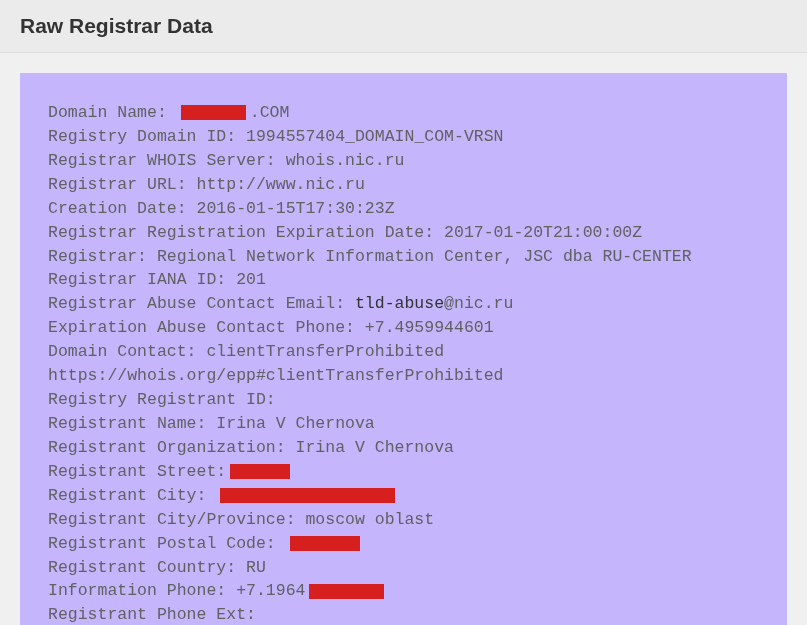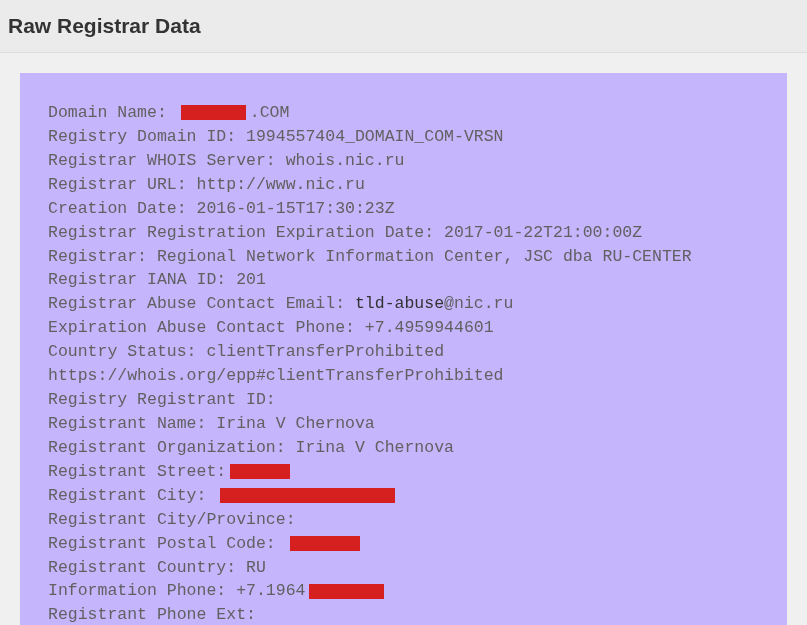--- a/index.html
+++ b/index.html
@@ -9,21 +9,21 @@
     }
     body {
       background: #f0f0f0;
       font-family: Arial, Helvetica, sans-serif;
       width: 807px;
       height: 625px;
       overflow: hidden;
     }
     .header-bar {
       background: #ebebeb;
-      padding: 14px 8px;
+      padding: 14px 20px;
       border-bottom: 1px solid #ddd;
     }
     .header-title {
       font-size: 21px;
       font-weight: bold;
       color: #333;
     }
     .content-area {
       background: #c4b5fd;
       margin: 20px;
@@ -88,21 +88,21 @@
     <span class="value">http://www.nic.ru</span>
   </div>
 
   <div class="whois-line">
     <span class="label">Creation Date: </span>
     <span class="value">2016-01-15T17:30:23Z</span>
   </div>
 
   <div class="whois-line">
     <span class="label">Registrar Registration Expiration Date: </span>
-    <span class="value">2017-01-22T21:00:00Z</span>
+    <span class="value">2017-01-20T21:00:00Z</span>
   </div>
 
   <div class="whois-line">
     <span class="label">Registrar: </span>
     <span class="value">Regional Network Information Center, JSC dba RU-CENTER</span>
   </div>
 
   <div class="whois-line">
     <span class="label">Registrar IANA ID: </span>
     <span class="value">201</span>
@@ -113,21 +113,21 @@
     <span class="value bold-value">tld-abuse</span>
     <span class="value">@nic.ru</span>
   </div>
 
   <div class="whois-line">
     <span class="label">Expiration Abuse Contact Phone: </span>
     <span class="value">+7.4959944601</span>
   </div>
 
   <div class="whois-line">
-    <span class="label">Country Status: </span>
+    <span class="label">Domain Contact: </span>
     <span class="value">clientTransferProhibited</span>
   </div>
 
   <div class="whois-line">
     <span class="value">https://whois.org/epp#clientTransferProhibited</span>
   </div>
 
   <div class="whois-line">
     <span class="label">Registry Registrant ID:</span>
   </div>
@@ -147,20 +147,21 @@
     <span class="redact" style="width:60px"></span>
   </div>
 
   <div class="whois-line">
     <span class="label">Registrant City: </span>
     <span class="redact" style="width:175px"></span>
   </div>
 
   <div class="whois-line">
     <span class="label">Registrant City/Province: </span>
+    <span class="value">moscow oblast</span>
   </div>
 
   <div class="whois-line">
     <span class="label">Registrant Postal Code: </span>
     <span class="redact" style="width:70px"></span>
   </div>
 
   <div class="whois-line">
     <span class="label">Registrant Country: </span>
     <span class="value">RU</span>

